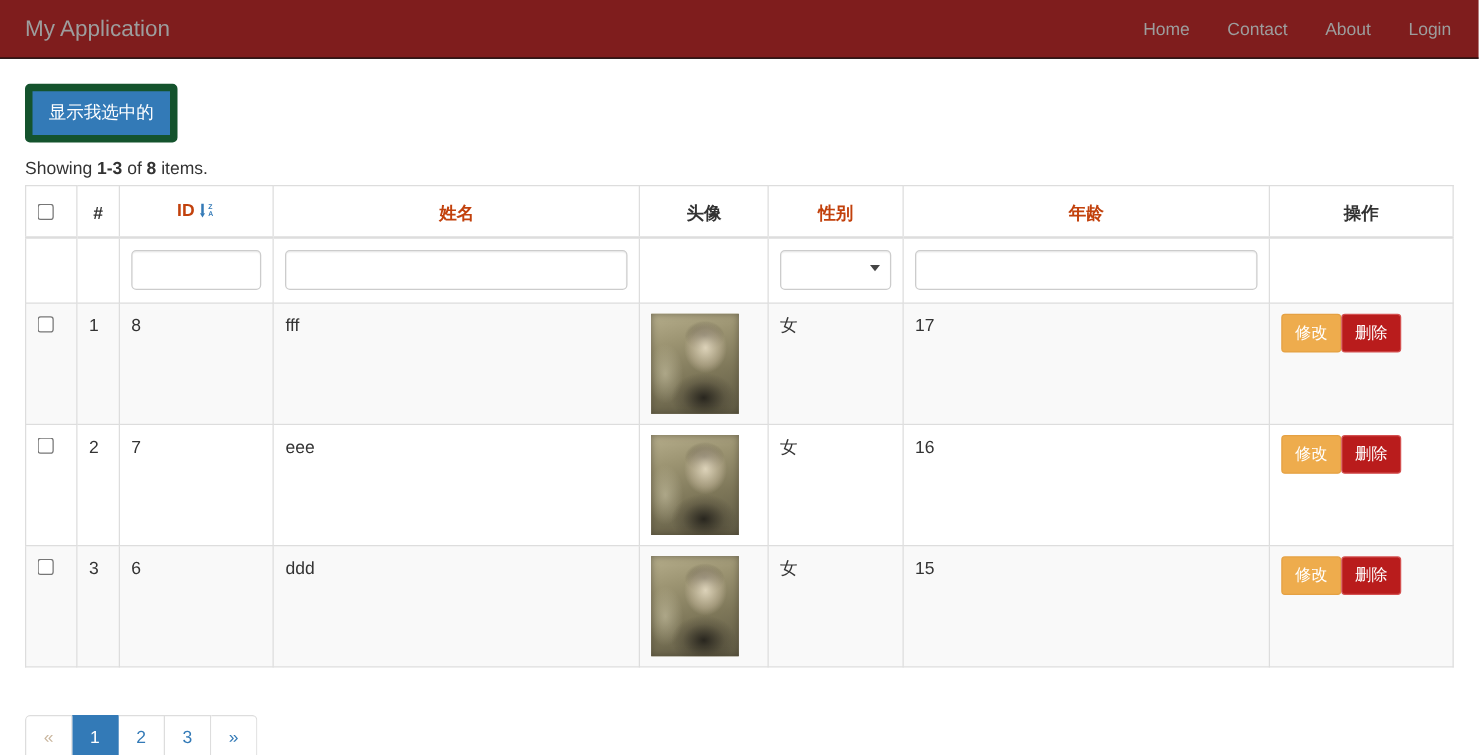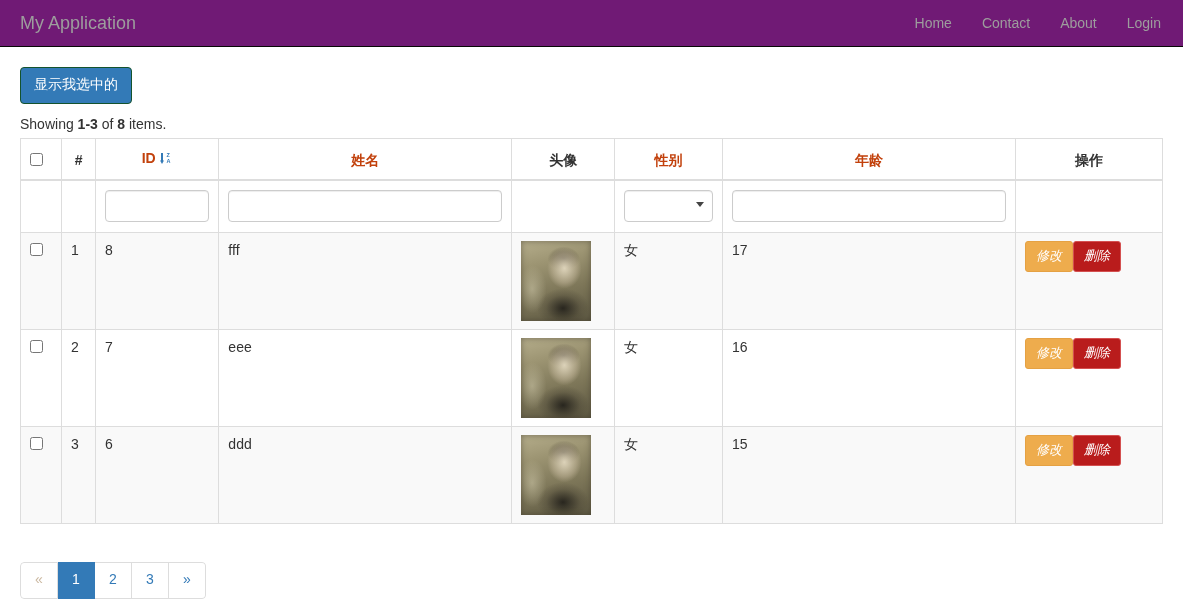--- a/index.html
+++ b/index.html
@@ -13,21 +13,21 @@
     font-family: "Liberation Sans", sans-serif;
     font-size: 14px;
     line-height: 1.42857;
     color: #333333;
     overflow: hidden;
   }
 
   
   .navbar {
     height: 47px;
-    background: #701a75;
+    background: #7f1d1d;
     border-bottom: 1px solid #080808;
     display: flex;
     align-items: center;
     justify-content: space-between;
     box-sizing: border-box;
     gap: 13px;
   }
   .navbar-brand {
     color: #9d9d9d;
     font-size: 18px;
@@ -55,21 +55,21 @@
     padding: 0 20px;
     box-sizing: border-box;
     width: 1183px;
   }
 
   .btn-primary-top {
     display: inline-block;
     margin-top: 20px;
     padding: 7px 13px 8px 13px;
     background: #337ab7;
-    border: 1px solid #14532d;
+    border: 6px solid #14532d;
     border-radius: 4px;
     color: #ffffff;
     font-size: 14px;
     cursor: pointer;
     line-height: 1.42857;
   }
 
   .summary {
     margin-top: 11px;
     font-size: 14px;
@@ -186,21 +186,20 @@
   .btn-sm {
     display: inline-block;
     padding: 5px 10px 6px 10px;
     font-size: 13px;
     line-height: 1.4;
     border-radius: 3px;
     color: #ffffff;
     cursor: pointer;
     border: 1px solid transparent;
     white-space: nowrap;
-    font-style: italic;
   }
   .btn-warning { background: #eeac4d; border-color: #e5a143; }
   .btn-danger  { background: #b91c1c; border-color: #d45050; margin-left: 0; }
 
   
   .pagination {
     margin-top: 38px;
     display: inline-flex;
     border-radius: 4px;
     overflow: hidden;

